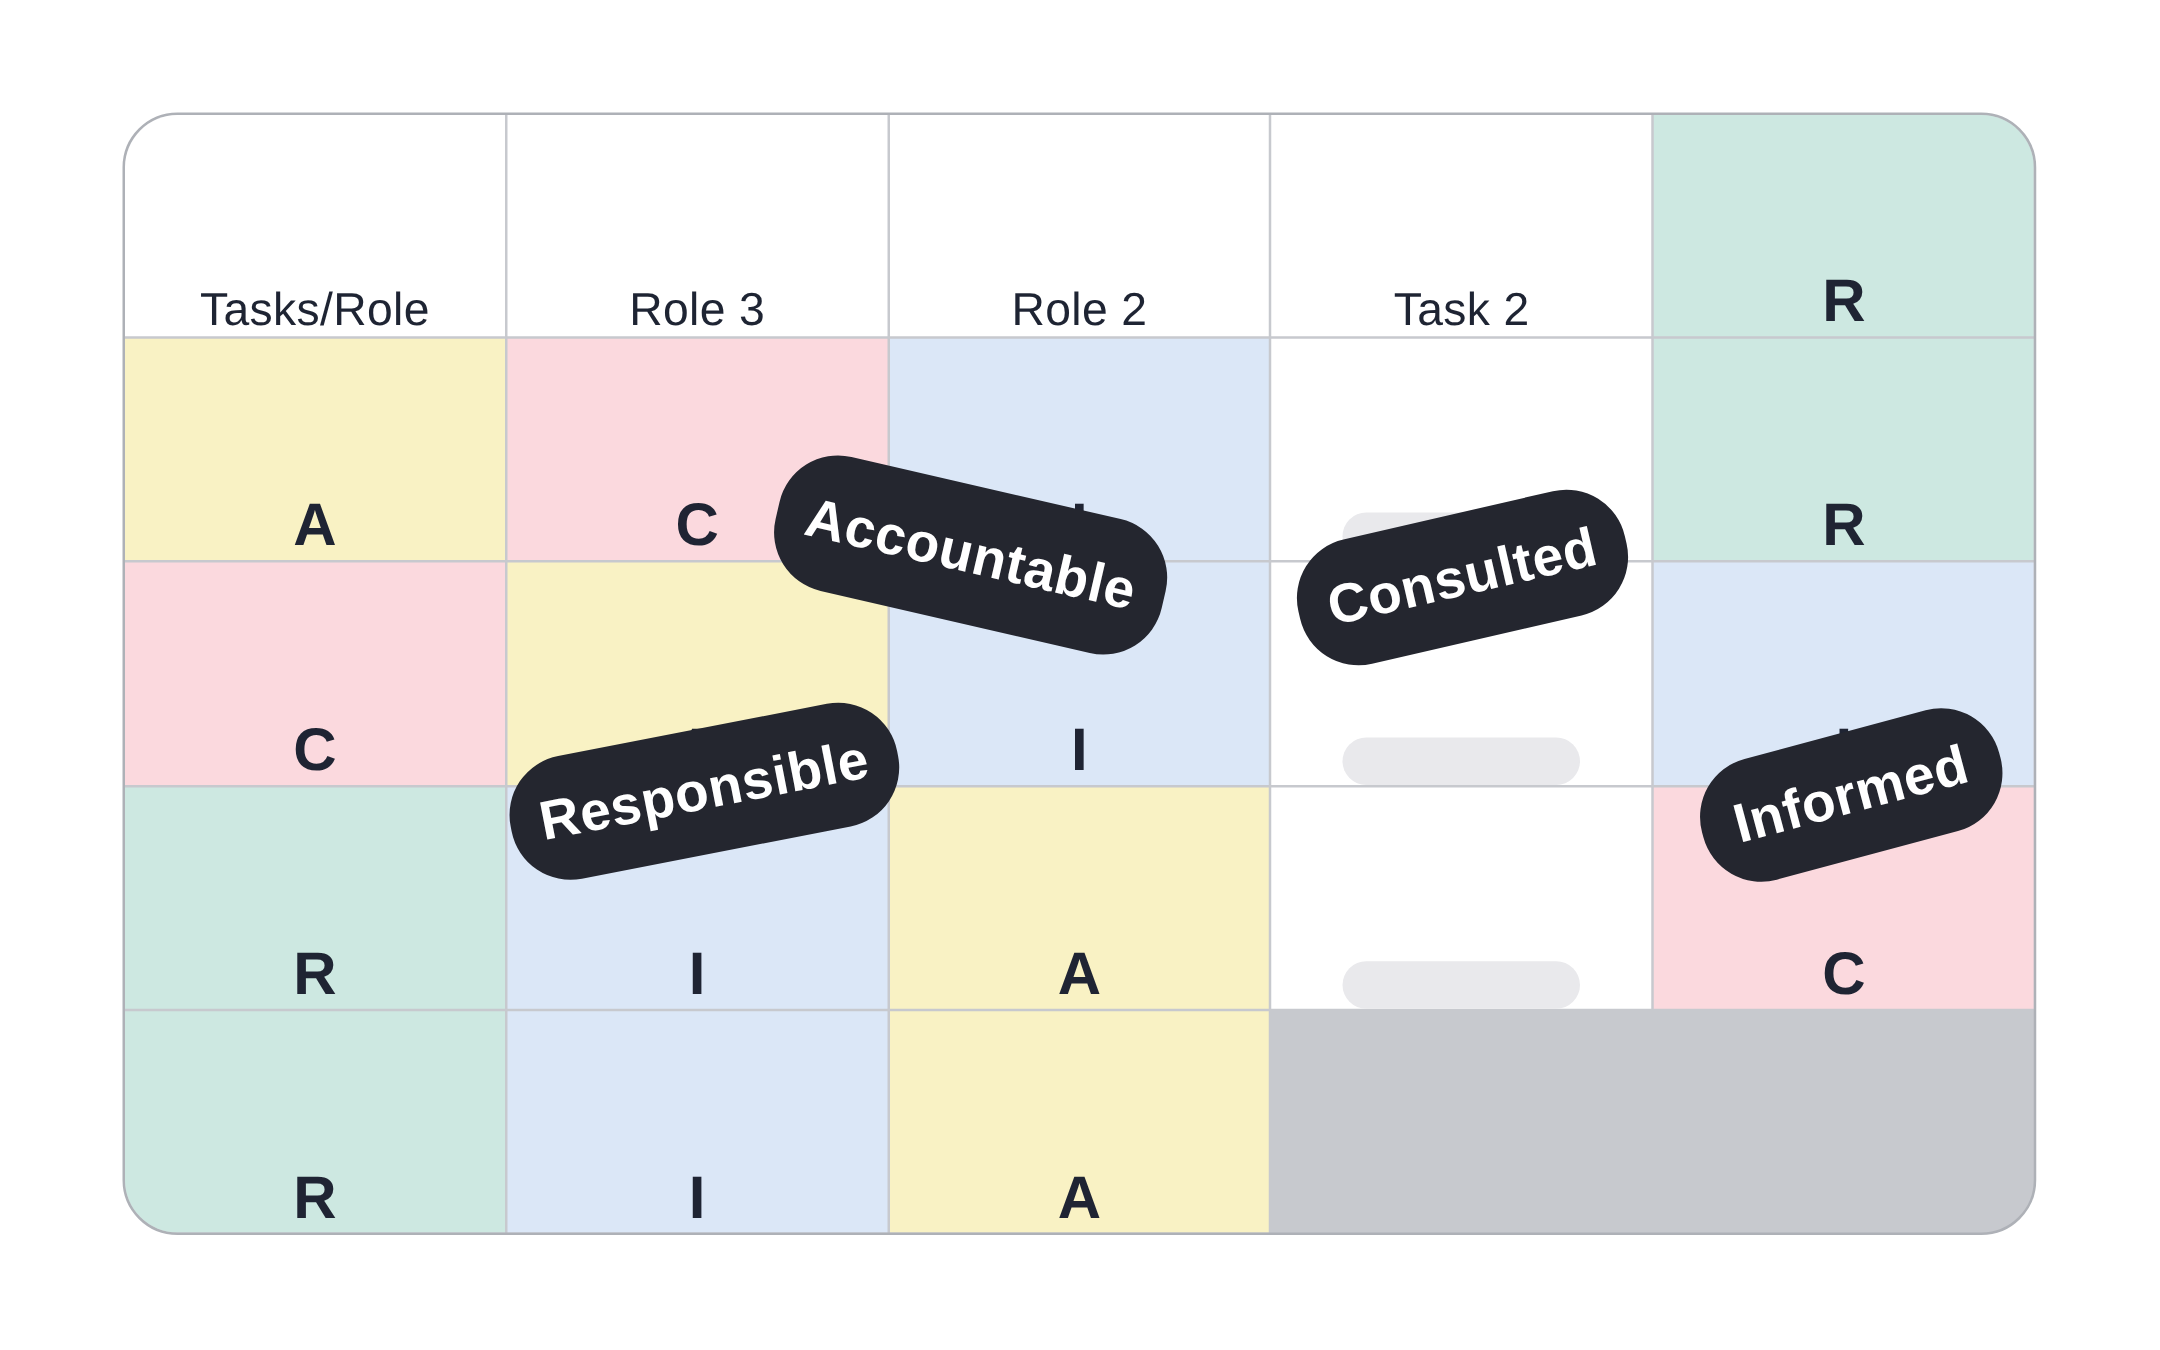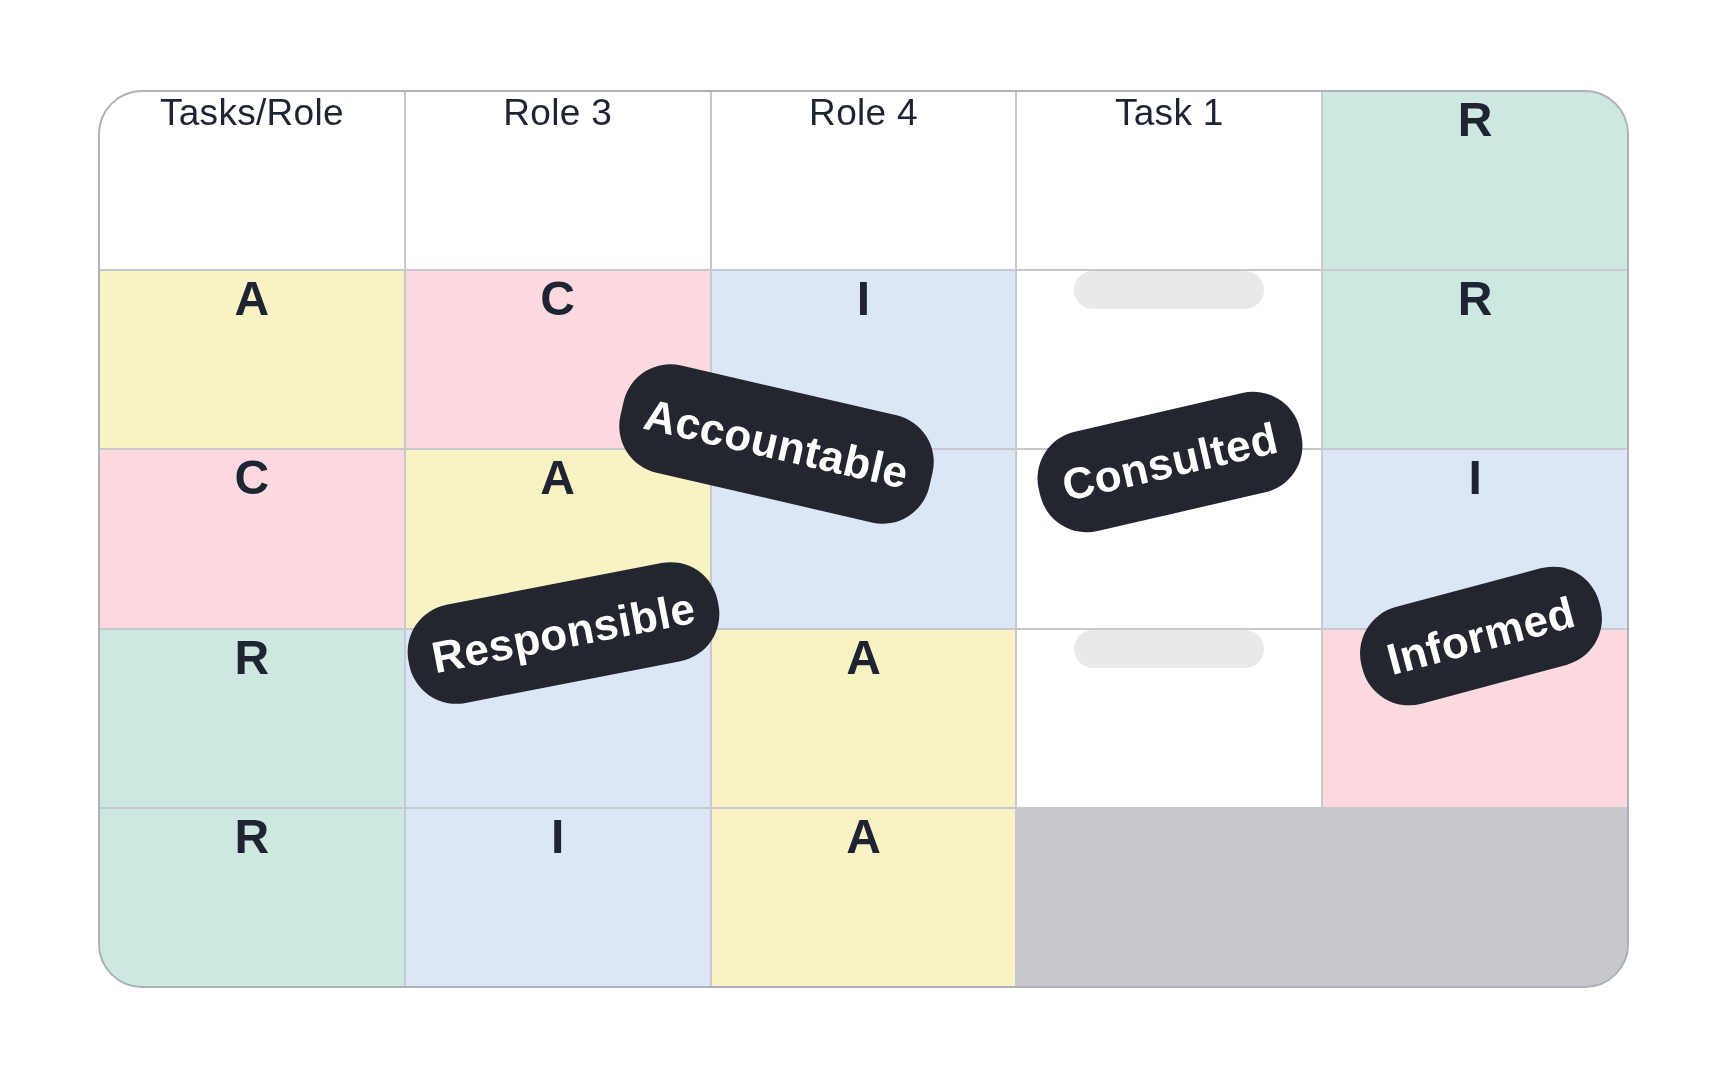--- a/index.html
+++ b/index.html
@@ -30,21 +30,21 @@
     overflow: hidden;
     display: grid;
     grid-template-columns: repeat(5, 1fr);
     grid-template-rows: repeat(5, 1fr);
     gap: 2px;
     background: #c7c9ce; 
   }
   .cell {
     background: #ffffff;
     display: flex;
-    align-items: flex-start;
+    align-items: flex-end;
     justify-content: center;
   }
   .cell.head span,
   .cell.task span {
     font-size: 37px;
     font-weight: 500;
     color: #1e2433;
     letter-spacing: 0.3px;
   }
   .cell.letter span {
@@ -89,25 +89,25 @@
 
   <div class="matrix">
 
     <div class="cell head">
         <span>Tasks/Role</span>
       </div>
     <div class="cell head">
         <span>Role 3</span>
       </div>
     <div class="cell head">
-        <span>Role 4</span>
+        <span>Role 2</span>
       </div>
 
     <div class="cell task">
-        <span>Task 1</span>
+        <span>Task 2</span>
       </div>
     <div class="cell letter bg-teal">
         <span>R</span>
       </div>
     <div class="cell letter bg-yellow">
         <span>A</span>
       </div>
     <div class="cell letter bg-pink">
         <span>C</span>
       </div>

